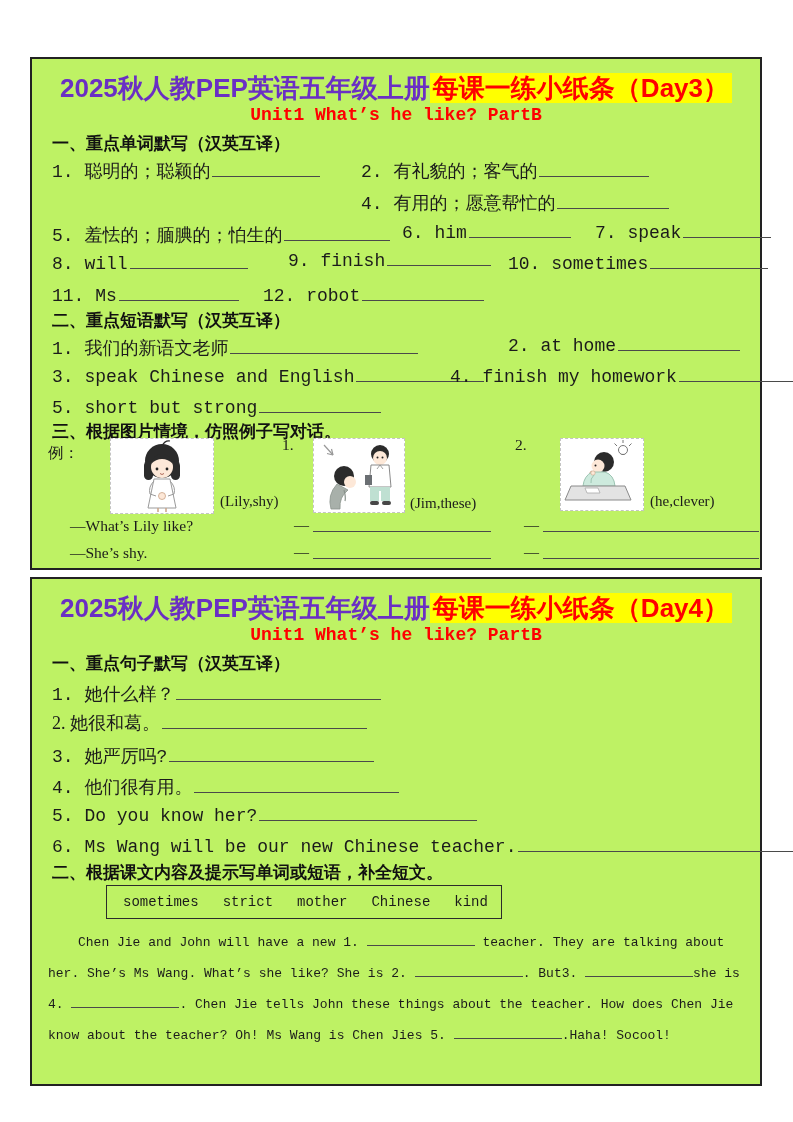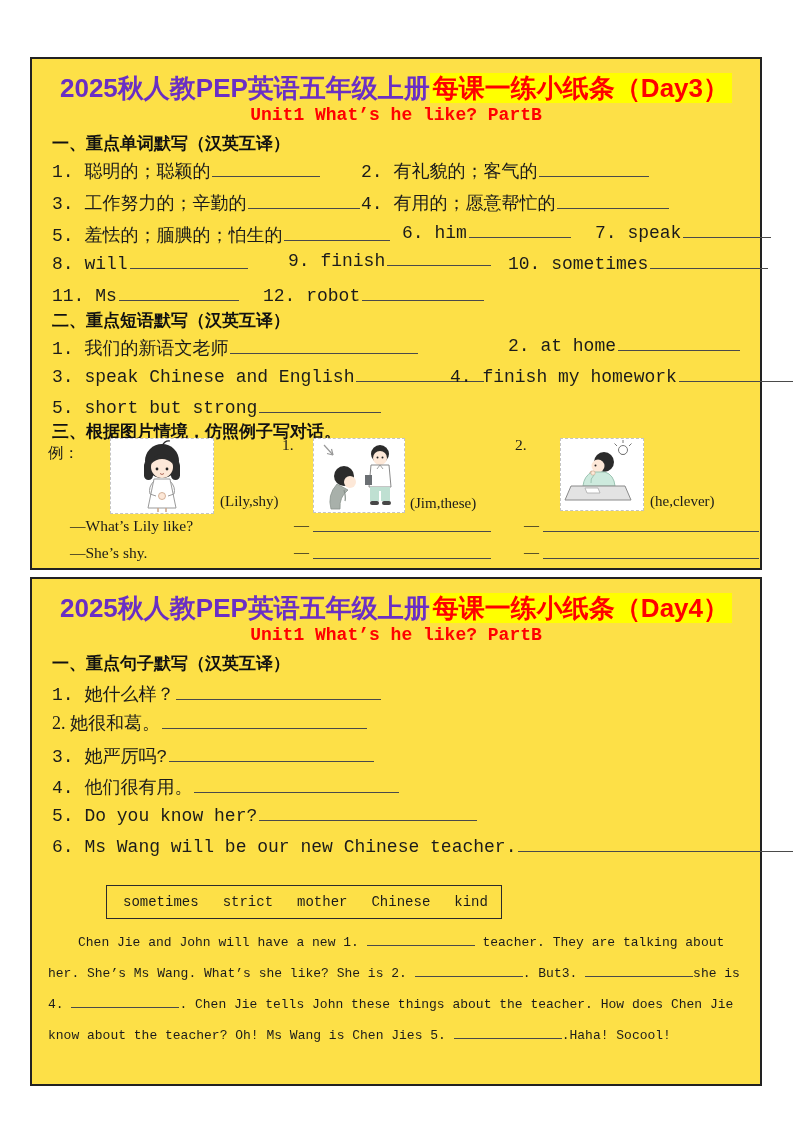--- a/index.html
+++ b/index.html
@@ -1,18 +1,18 @@
 <!DOCTYPE html>
 <html style="--purple: #6a2fc4; --red: #ff0000; --hl: #ffff00;"><head>
 <meta charset="utf-8">
 <style>
   html,body{margin:0;padding:0;background:#ffffff;}
   body{width:793px;height:1122px;position:relative;overflow:hidden;
        font-family:"Liberation Mono","DejaVu Sans Mono",monospace;color:#1b1b1b;}
-  .sheet{position:absolute;left:30px;width:732px;border:2px solid #222;background:#fde047;box-sizing:border-box;}
+  .sheet{position:absolute;left:30px;width:732px;border:2px solid #222;background:#bef264;box-sizing:border-box;}
   #sheet-day3{top:57px;height:513px;}
   #sheet-day4{top:577px;height:509px;}
   .abs{position:absolute;white-space:nowrap;}
   .title{left:0;width:100%;text-align:center;font-size:26px;font-weight:bold;
          font-family:"Liberation Sans","DejaVu Sans",sans-serif;letter-spacing:0;}
   .t-main{color:var(--purple,#6a2fc4);}
   .t-hl{color:var(--red,#ff0000);background:var(--hl,#ffff00);padding:0 3px;}
   .subtitle{left:0;width:100%;text-align:center;color:var(--red,#ff0000);font-weight:bold;font-size:18px;}
   .sec-h{font-weight:bold;font-size:17px;color:#111;font-family:"Liberation Sans","DejaVu Sans",sans-serif;}
   .item{font-size:18px;}
@@ -35,21 +35,20 @@
 <div class="sheet" id="sheet-day3">
 
   <div class="abs title" style="top:12px;"><span class="t-main">2025秋人教PEP英语五年级上册</span><span class="t-hl">每课一练小纸条（Day3）</span></div>
   <div class="abs subtitle" style="top:46px;">Unit1 What’s he like? PartB</div>
 
   <div class="abs sec-h" style="left:20px;top:73px;">一、重点单词默写（汉英互译）</div>
 
   <div class="abs item" style="left:20px;top:100px;"><span>1. 聪明的；聪颖的</span><span class="blank" style="width:108px"></span></div>
   <div class="abs item" style="left:329px;top:100px;"><span>2. 有礼貌的；客气的</span><span class="blank" style="width:110px"></span></div>
 
-  <div class="abs item" style="left:20px;top:132px;"><span>3. 工作努力的；辛勤的</span><span class="blank" style="width:112px"></span></div>
   <div class="abs item" style="left:329px;top:132px;"><span>4. 有用的；愿意帮忙的</span><span class="blank" style="width:112px"></span></div>
 
   <div class="abs item" style="left:20px;top:164px;"><span>5. 羞怯的；腼腆的；怕生的</span><span class="blank" style="width:106px"></span></div>
   <div class="abs item" style="left:370px;top:164px;"><span>6. him</span><span class="blank" style="width:102px"></span></div>
   <div class="abs item" style="left:563px;top:164px;"><span>7. speak</span><span class="blank" style="width:88px"></span></div>
 
   <div class="abs item" style="left:20px;top:195px;"><span>8. will</span><span class="blank" style="width:118px"></span></div>
   <div class="abs item" style="left:256px;top:192px;"><span>9. finish</span><span class="blank" style="width:104px"></span></div>
   <div class="abs item" style="left:476px;top:195px;"><span>10. sometimes</span><span class="blank" style="width:118px"></span></div>
 
@@ -161,20 +160,21 @@
 
   <div class="abs sec-h" style="left:20px;top:73px;">一、重点句子默写（汉英互译）</div>
 
   <div class="abs item" style="left:20px;top:103px;"><span>1. 她什么样？</span><span class="blank" style="width:205px"></span></div>
   <div class="abs item" style="left:20px;top:132px;font-family:Liberation Serif, serif;"><span>2. 她很和葛。</span><span class="blank" style="width:205px"></span></div>
   <div class="abs item" style="left:20px;top:165px;"><span>3. 她严厉吗?</span><span class="blank" style="width:205px"></span></div>
   <div class="abs item" style="left:20px;top:196px;"><span>4. 他们很有用。</span><span class="blank" style="width:205px"></span></div>
   <div class="abs item" style="left:20px;top:227px;"><span>5. Do you know her?</span><span class="blank" style="width:218px"></span></div>
   <div class="abs item" style="left:20px;top:258px;"><span>6. Ms Wang will be our new Chinese teacher.</span><span class="blank" style="width:276px"></span></div>
 
+  <div class="abs sec-h" style="left:20px;top:282px;">二、根据课文内容及提示写单词或短语，补全短文。</div>
 
   <div class="word-box" style="left:74px;top:306px;width:396px;height:34px;">
     <span>sometimes</span>
     <span>strict</span>
     <span>mother</span>
     <span>Chinese</span>
     <span>kind</span>
   </div>
 
   <div class="para" style="left:16px;top:348px;width:704px;"><span>Chen Jie and John will have a new 1. </span><span class="pblank"></span><span> teacher. They are talking about her. She’s Ms Wang. What’s she like? She is 2. </span><span class="pblank"></span><span>. But3. </span><span class="pblank"></span><span>she is 4. </span><span class="pblank"></span><span>. Chen Jie tells John these things about the teacher. How does Chen Jie know about the teacher? Oh! Ms Wang is Chen Jies 5. </span><span class="pblank"></span><span>.Haha! Socool!</span></div>

